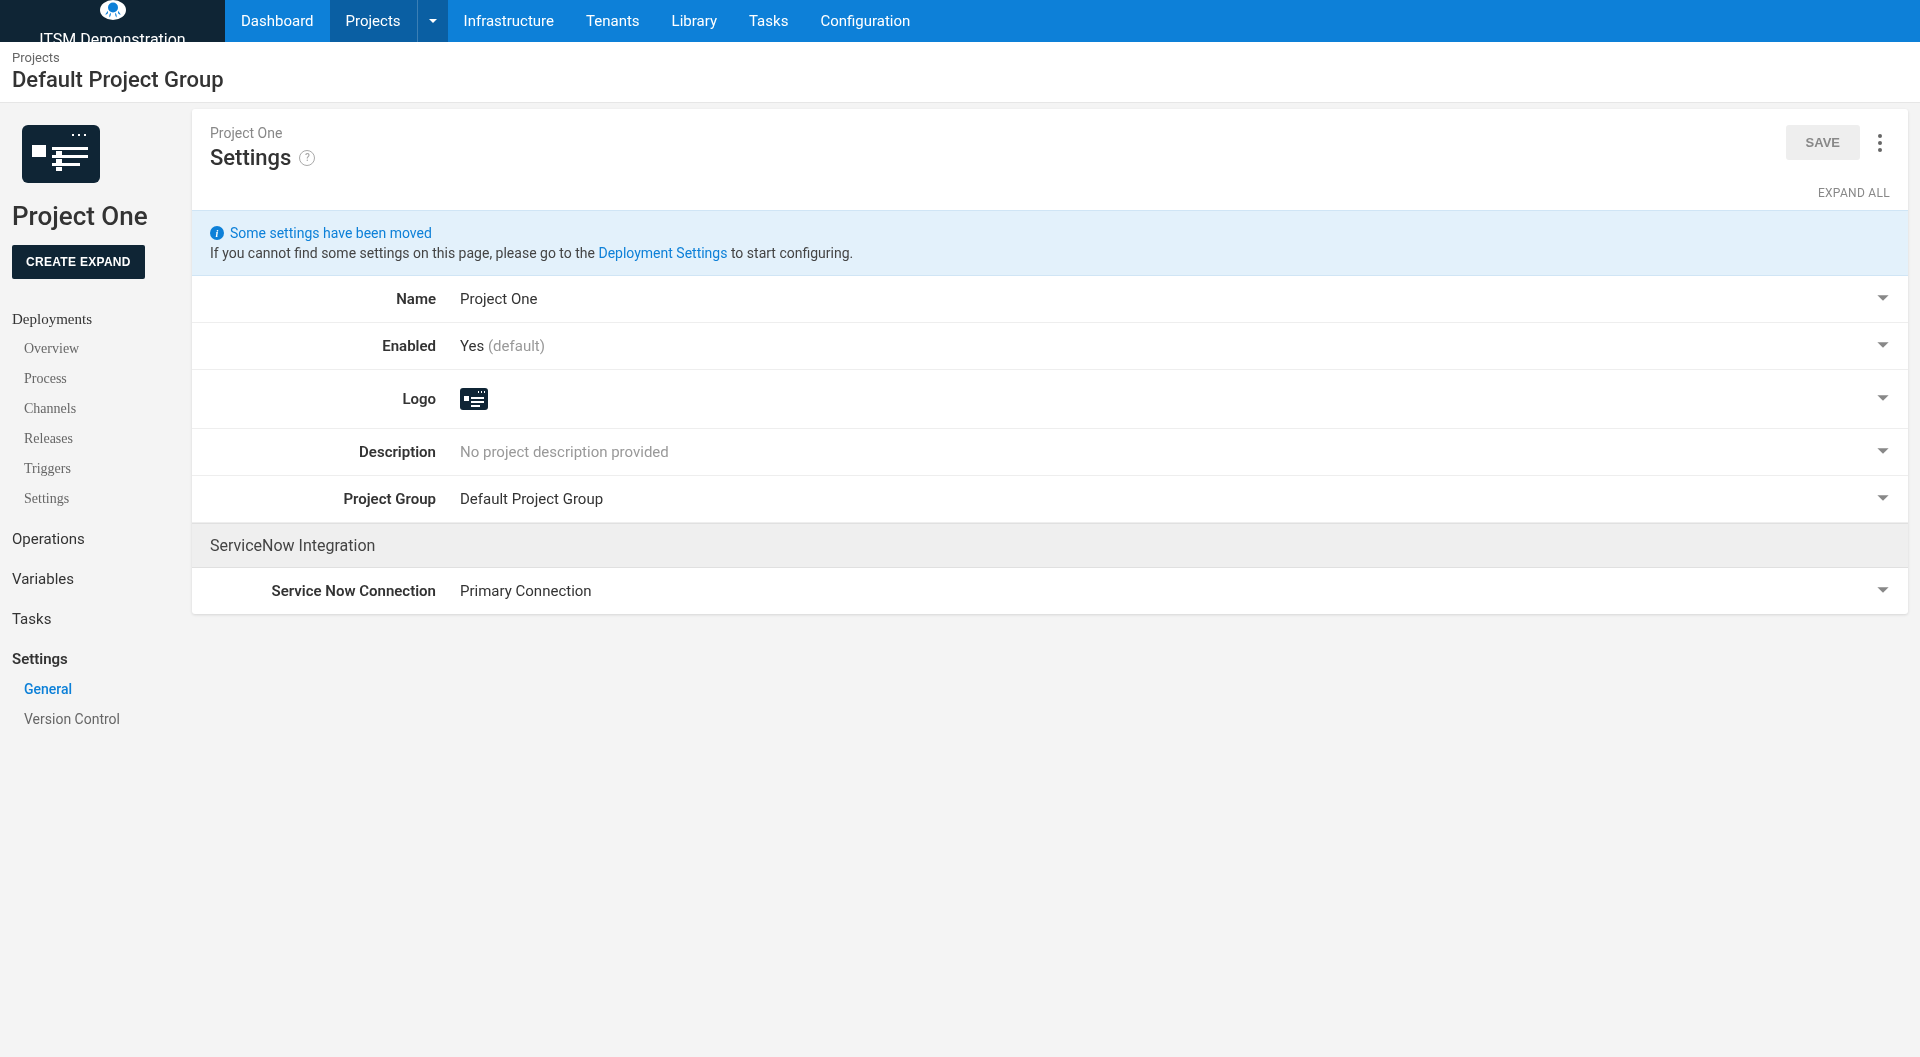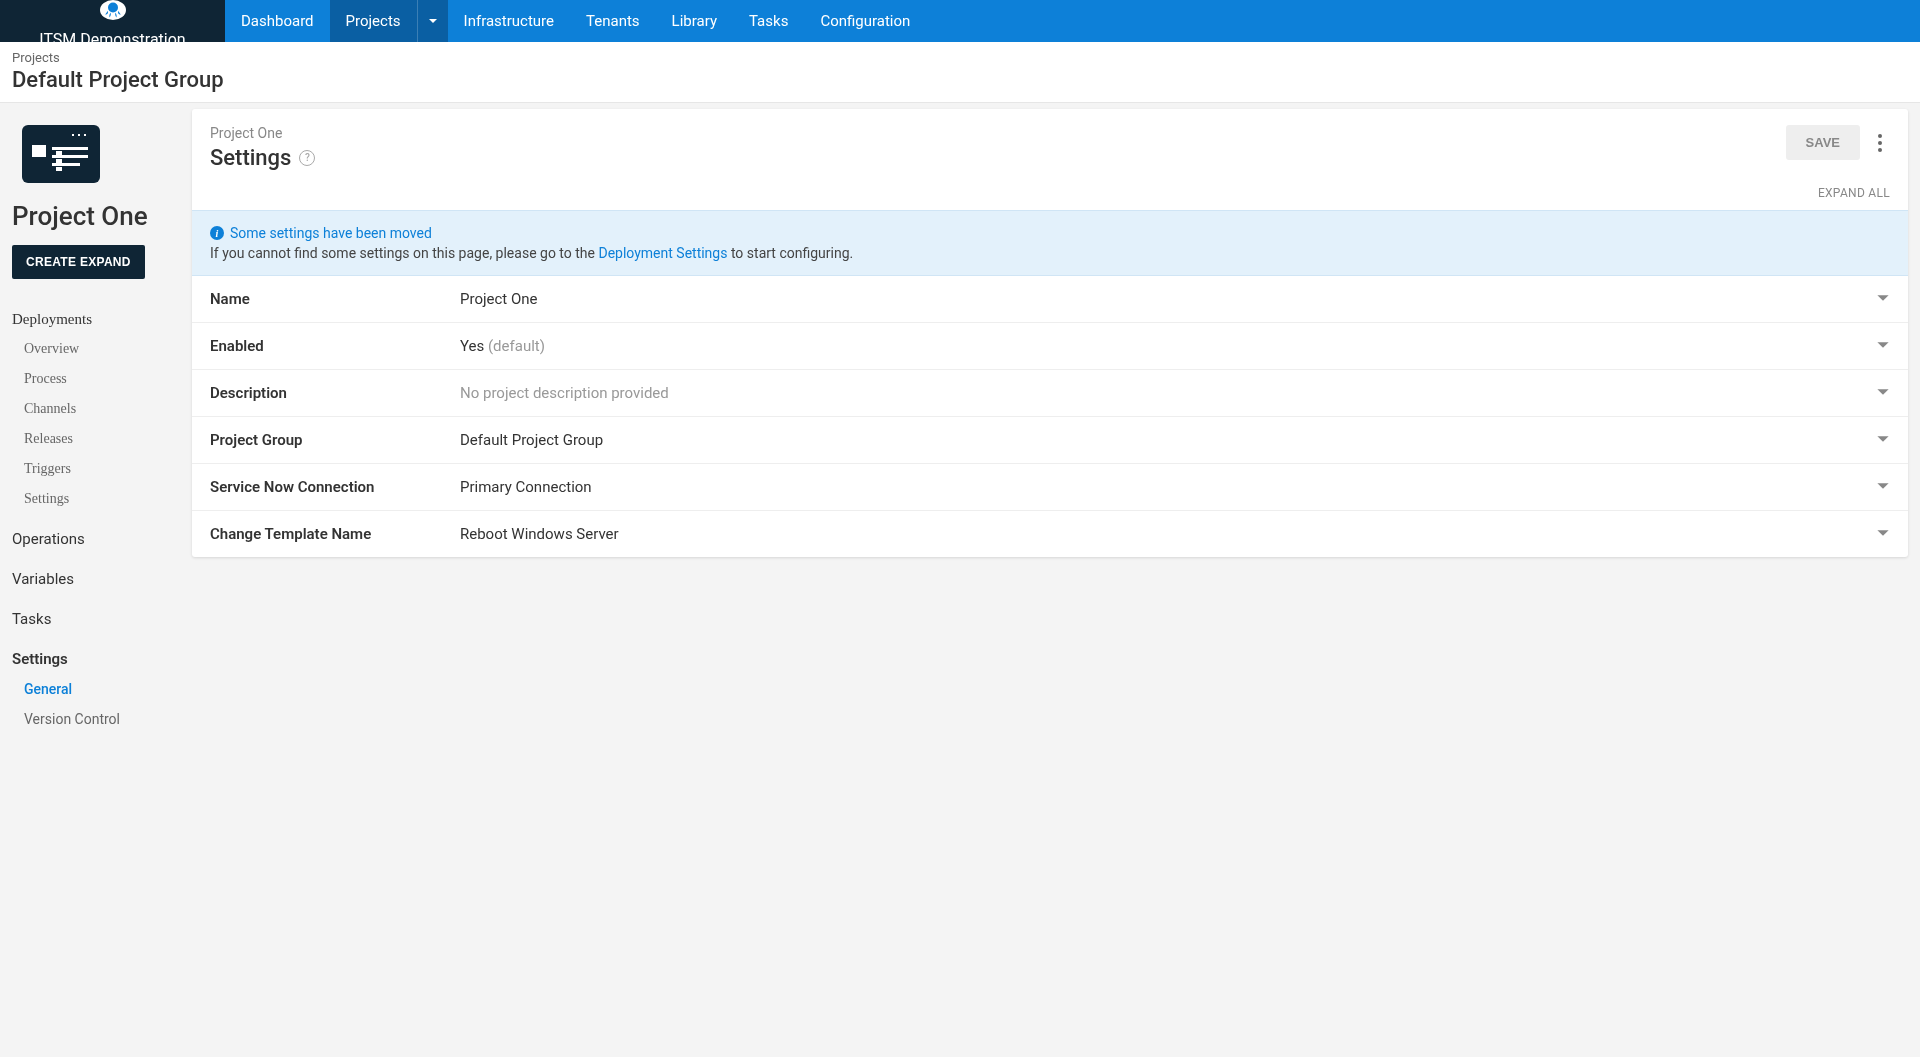--- a/index.html
+++ b/index.html
@@ -58,21 +58,21 @@
   .expand-row { text-align: right; padding: 0 18px 10px 18px; color: #888; font-size: 12px; letter-spacing: 0.3px; cursor: pointer; }
   
   .alert { background: #e3f1fb; padding: 14px 18px; border-top: 1px solid #d0e5f5; border-bottom: 1px solid #d0e5f5; }
   .alert-title { color: #0d80d8; font-size: 14px; display: flex; align-items: center; gap: 6px; margin-bottom: 4px; }
   .info-icon { width: 14px; height: 14px; border-radius: 50%; background: #0d80d8; color: #fff; display: inline-flex; align-items: center; justify-content: center; font-size: 10px; font-weight: bold; font-style: italic; font-family: Georgia, serif; }
   .alert-body { color: #444; font-size: 14px; }
   .alert-body a { color: #0d80d8; text-decoration: none; }
   
   .setting-row { display: flex; align-items: center; padding: 14px 18px; border-bottom: 1px solid #eee; cursor: pointer; }
   .setting-row:last-child { border-bottom: none; }
-  .setting-label { width: 250px; font-weight: 600; color: #333; padding-right: 24px; font-size: 15px; }
+  .setting-label { width: 250px; text-align: right; font-weight: 600; color: #333; padding-right: 24px; font-size: 15px; }
   .setting-value { flex: 1; color: #333; font-size: 15px; }
   .setting-value .muted { color: #999; }
   .setting-value.muted { color: #999; }
   .row-chev { color: #888; }
   .row-chev svg { width: 14px; height: 14px; }
   
   .section-header { background: #efefef; padding: 12px 18px; font-size: 16px; color: #444; border-bottom: 1px solid #e0e0e0; border-top: 1px solid #e0e0e0; }
   
   .logo-small { display: inline-block; width: 28px; height: 22px; background: #0f2535; border-radius: 3px; position: relative; vertical-align: middle; }
   .logo-small::before { content: ""; position: absolute; top: 3px; right: 3px; width: 8px; height: 2px; background: radial-gradient(circle, #fff 0.8px, transparent 0.8px) 0 0/3px 2px; }
@@ -196,50 +196,53 @@
         <div class="setting-label">Enabled</div>
         <div class="setting-value">
           <span>Yes</span>
           <span class="muted">(default)</span>
         </div>
         <div class="row-chev"><svg viewBox="0 0 10 10" fill="currentColor">
               <path d="M1 3l4 4 4-4z"></path>
             </svg></div>
       </div>
 
+      <div class="setting-row" style="padding-top:18px;padding-bottom:18px">
+        <div class="setting-label">Logo</div>
+        <div class="setting-value">
+          <span class="logo-small"><span class="l1"></span><span class="l2"></span><span class="l3"></span></span>
+        </div>
+        <div class="row-chev"><svg viewBox="0 0 10 10" fill="currentColor">
+              <path d="M1 3l4 4 4-4z"></path>
+            </svg></div>
+      </div>
 
       <div class="setting-row">
         <div class="setting-label">Description</div>
         <div class="setting-value muted">No project description provided</div>
         <div class="row-chev"><svg viewBox="0 0 10 10" fill="currentColor">
               <path d="M1 3l4 4 4-4z"></path>
             </svg></div>
       </div>
 
       <div class="setting-row">
         <div class="setting-label">Project Group</div>
         <div class="setting-value">Default Project Group</div>
         <div class="row-chev"><svg viewBox="0 0 10 10" fill="currentColor">
               <path d="M1 3l4 4 4-4z"></path>
             </svg></div>
       </div>
 
+      <div class="section-header">ServiceNow Integration</div>
 
 
       <div class="setting-row">
         <div class="setting-label">Service Now Connection</div>
         <div class="setting-value">Primary Connection</div>
         <div class="row-chev"><svg viewBox="0 0 10 10" fill="currentColor">
               <path d="M1 3l4 4 4-4z"></path>
             </svg></div>
       </div>
 
-      <div class="setting-row">
-        <div class="setting-label">Change Template Name</div>
-        <div class="setting-value">Reboot Windows Server</div>
-        <div class="row-chev"><svg viewBox="0 0 10 10" fill="currentColor">
-              <path d="M1 3l4 4 4-4z"></path>
-            </svg></div>
-      </div>
 
     </div>
   </div>
 </div>
 
 </body></html>

